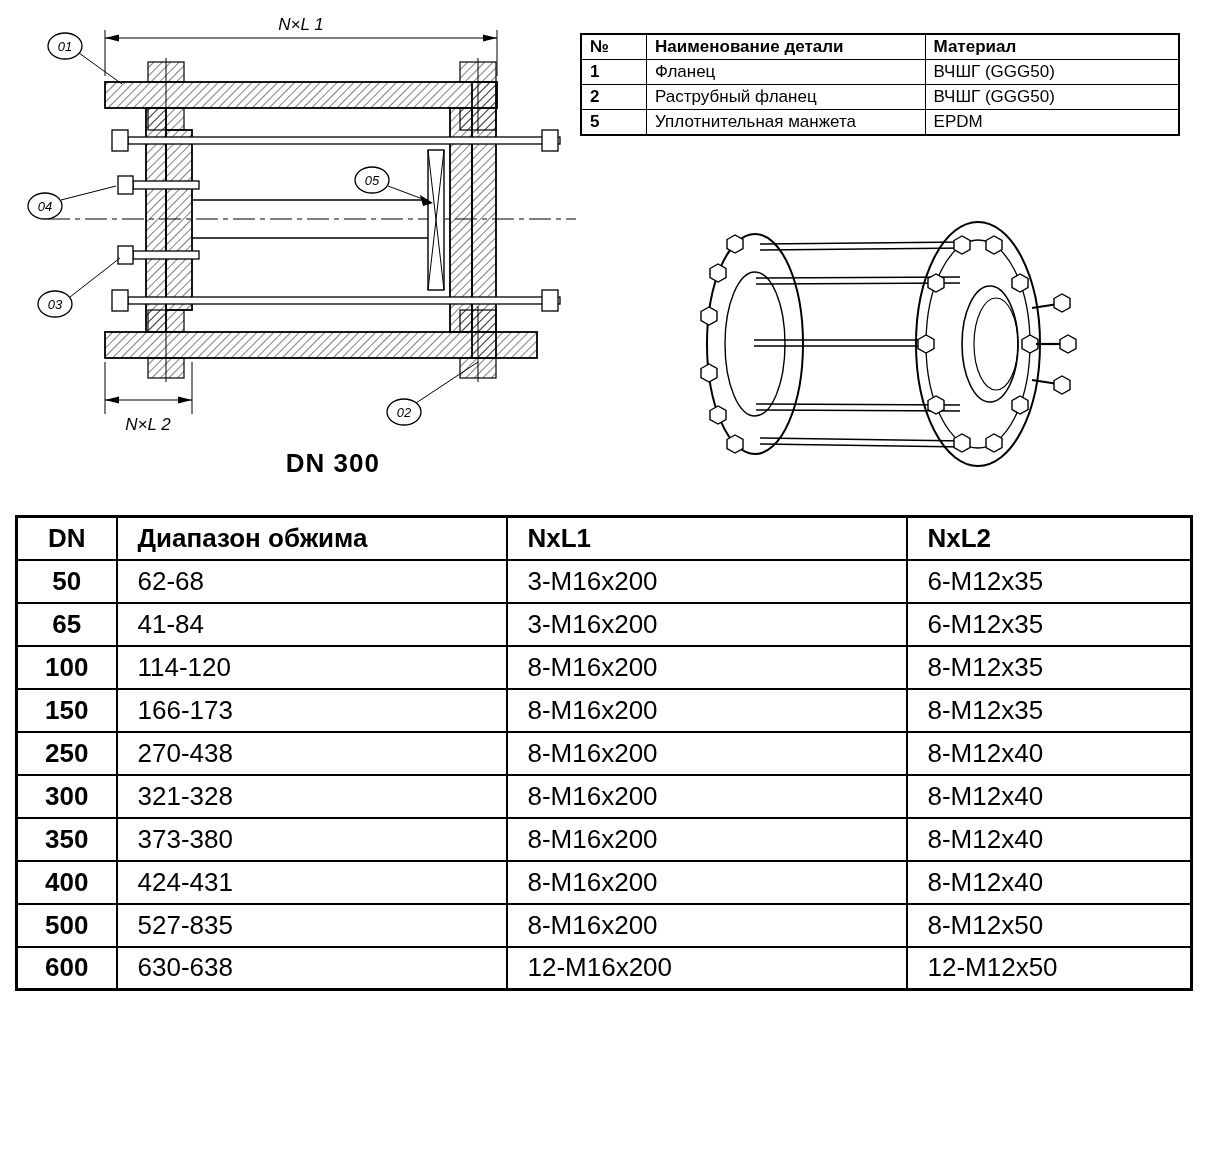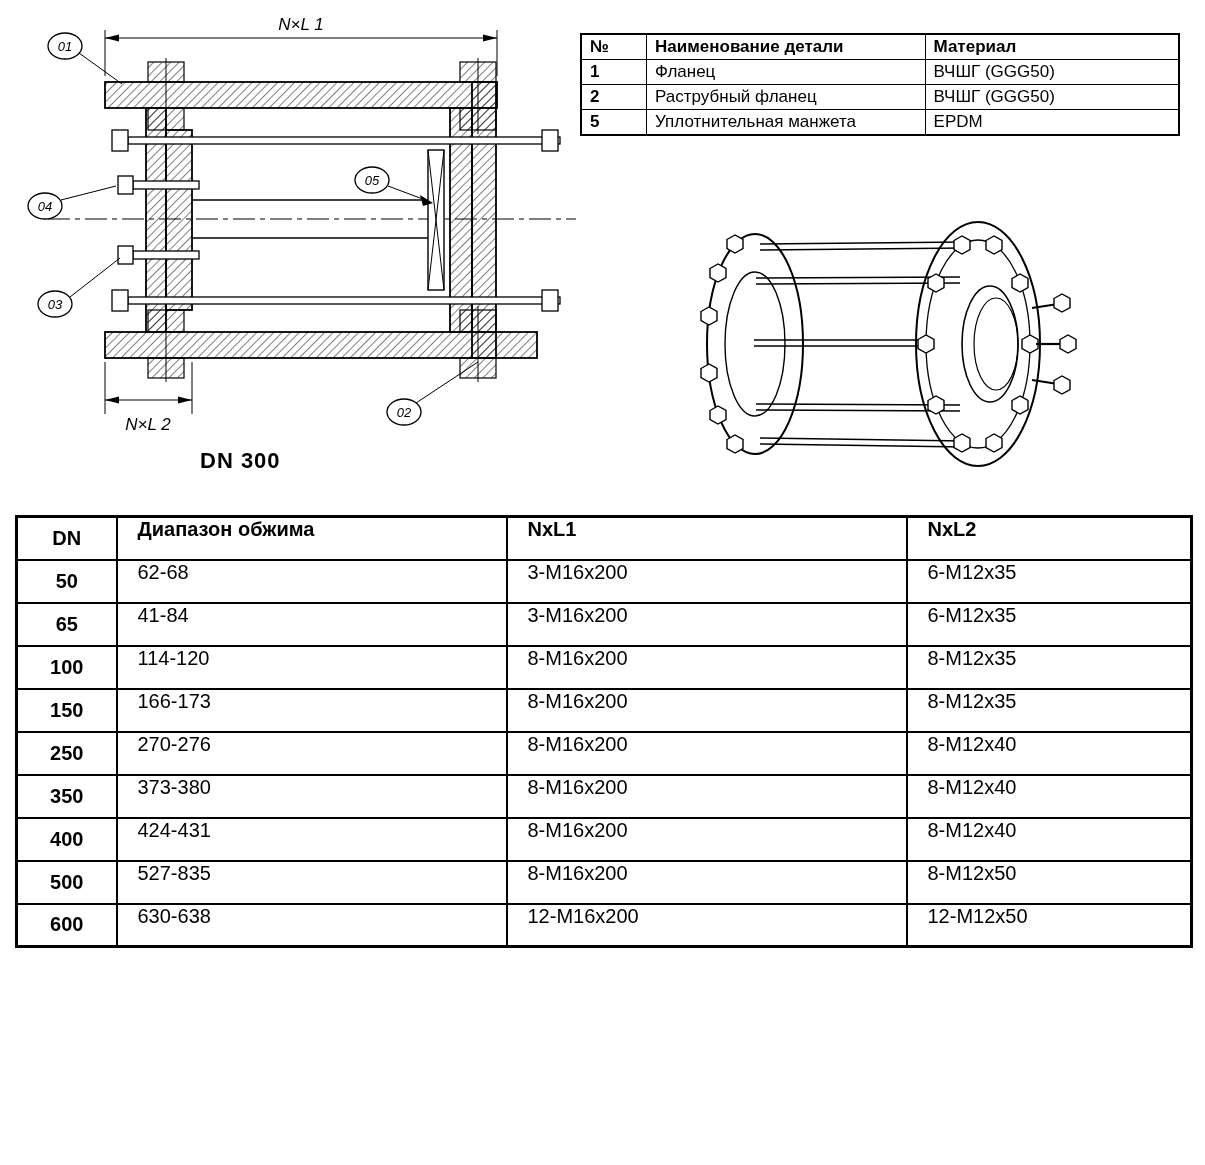--- a/index.html
+++ b/index.html
@@ -12,42 +12,42 @@
     color: #000;
     font-family: "Liberation Sans", sans-serif;
     overflow: hidden;
   }
 
   .section-svg { position: absolute; left: 20px; top: 0; width: 560px; height: 480px; }
   .iso-svg     { position: absolute; left: 660px; top: 208px; width: 430px; height: 275px; }
 
   .caption {
     position: absolute; left: 200px; top: 448px; width: 180px;
-    text-align: left; font-size: 22px; font-weight: bold; letter-spacing: 1px;
+    text-align: right; font-size: 26px; font-weight: bold; letter-spacing: 1px;
   }
 
   table { border-collapse: collapse; background: #fff; }
 
   .parts-table {
     position: absolute; left: 580px; top: 33px; width: 600px;
     table-layout: fixed; font-size: 17px; border: 2px solid #000;
   }
   .parts-table th, .parts-table td {
     border: 1px solid #000; padding: 2px 8px; height: 25px;
     text-align: left; vertical-align: middle; white-space: nowrap; overflow: hidden;
   }
   .parts-table th { font-weight: bold; }
   .parts-table td:first-child { font-weight: bold; }
 
   .size-table {
     position: absolute; left: 15px; top: 515px; width: 1175px;
-    table-layout: fixed; font-size: 20px; border: 3px solid #000;
+    table-layout: fixed; font-size: 26px; border: 3px solid #000;
   }
   .size-table th, .size-table td {
-    border: 2px solid #000; height: 43px; padding: 0 0 17px 20px;
+    border: 2px solid #000; height: 43px; padding: 0 0 0 20px;
     text-align: left; vertical-align: middle; white-space: nowrap; overflow: hidden;
   }
   .size-table th { font-weight: bold; }
   .size-table th:first-child, .size-table td:first-child {
     text-align: center; padding: 0; font-weight: bold;
   }
 
   svg text { font-family: "Liberation Sans", sans-serif; fill: #000; }
 </style>
 </head>
@@ -305,21 +305,27 @@
           <td>8-M12x35</td>
         </tr>
         <tr>
           <td>150</td>
           <td>166-173</td>
           <td>8-M16x200</td>
           <td>8-M12x35</td>
         </tr>
         <tr>
           <td>250</td>
-          <td>270-276</td>
+          <td>270-438</td>
+          <td>8-M16x200</td>
+          <td>8-M12x40</td>
+        </tr>
+        <tr>
+          <td>300</td>
+          <td>321-328</td>
           <td>8-M16x200</td>
           <td>8-M12x40</td>
         </tr>
         <tr>
           <td>350</td>
           <td>373-380</td>
           <td>8-M16x200</td>
           <td>8-M12x40</td>
         </tr>
         <tr>

